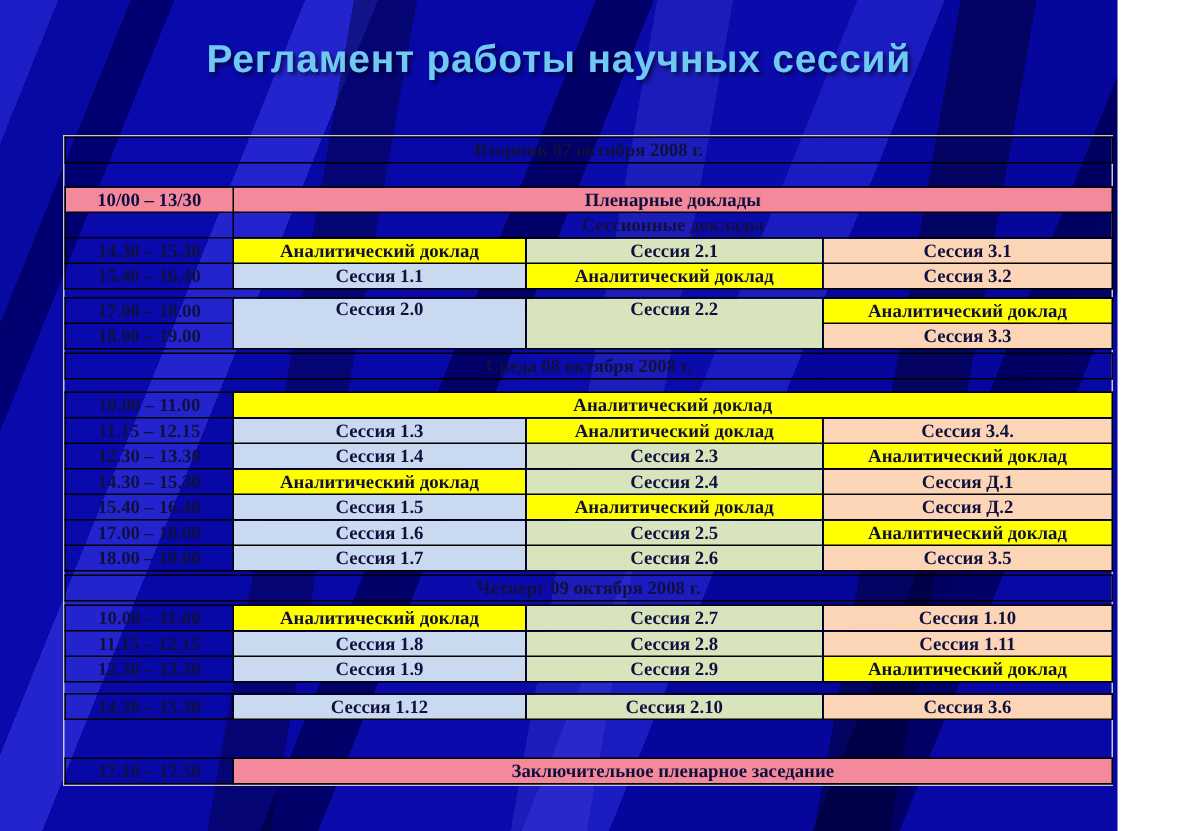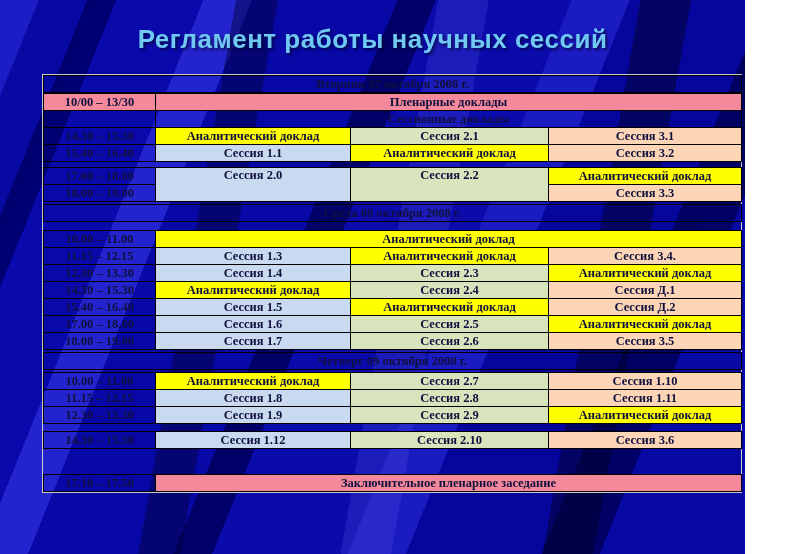--- a/index.html
+++ b/index.html
@@ -29,21 +29,21 @@
         #0808a4 85%);
   }
   .title {
     position:absolute; top:24px; left:0; right:0; text-align:center;
     font:bold 26px "Liberation Sans", sans-serif;
     color:var(--title,#6fc9f2);
     text-shadow:2px 2px 3px rgba(0,0,30,0.65);
     letter-spacing:0.5px;
   }
   .tbl {
-    position:absolute; left:42px; top:74px; width:700px;
+    position:absolute; left:42px; top:90px; width:700px;
     border:1px solid var(--outer,#c9c9c9);
     box-sizing:border-box;
   }
   table.blk { border-collapse:collapse; table-layout:fixed; width:698px; }
   table.blk td {
     border:1px solid var(--line,#000);
     height:16px;
     font:bold 12.5px "Liberation Serif", serif;
     text-align:center; color:var(--celltext,#10103e);
     padding:0 2px; overflow:hidden; white-space:nowrap;
@@ -75,21 +75,21 @@
           <col style="width: 195px;">
           <col style="width: 198px;">
           <col style="width: 193px;">
         </colgroup>
         <tbody>
           <tr>
             <td class="day" colspan="4">Вторник 07 октября 2008 г.</td>
           </tr>
         </tbody>
       </table>
-      <table class="blk" style="margin-top: 0px;">
+      <table class="blk" style="margin-top: 15px;">
         <colgroup>
           <col style="width: 112px;">
           <col style="width: 195px;">
           <col style="width: 198px;">
           <col style="width: 193px;">
         </colgroup>
         <tbody>
           <tr>
             <td class="pink">10/00 – 13/30</td>
             <td class="pink" colspan="3">Пленарные доклады</td>

